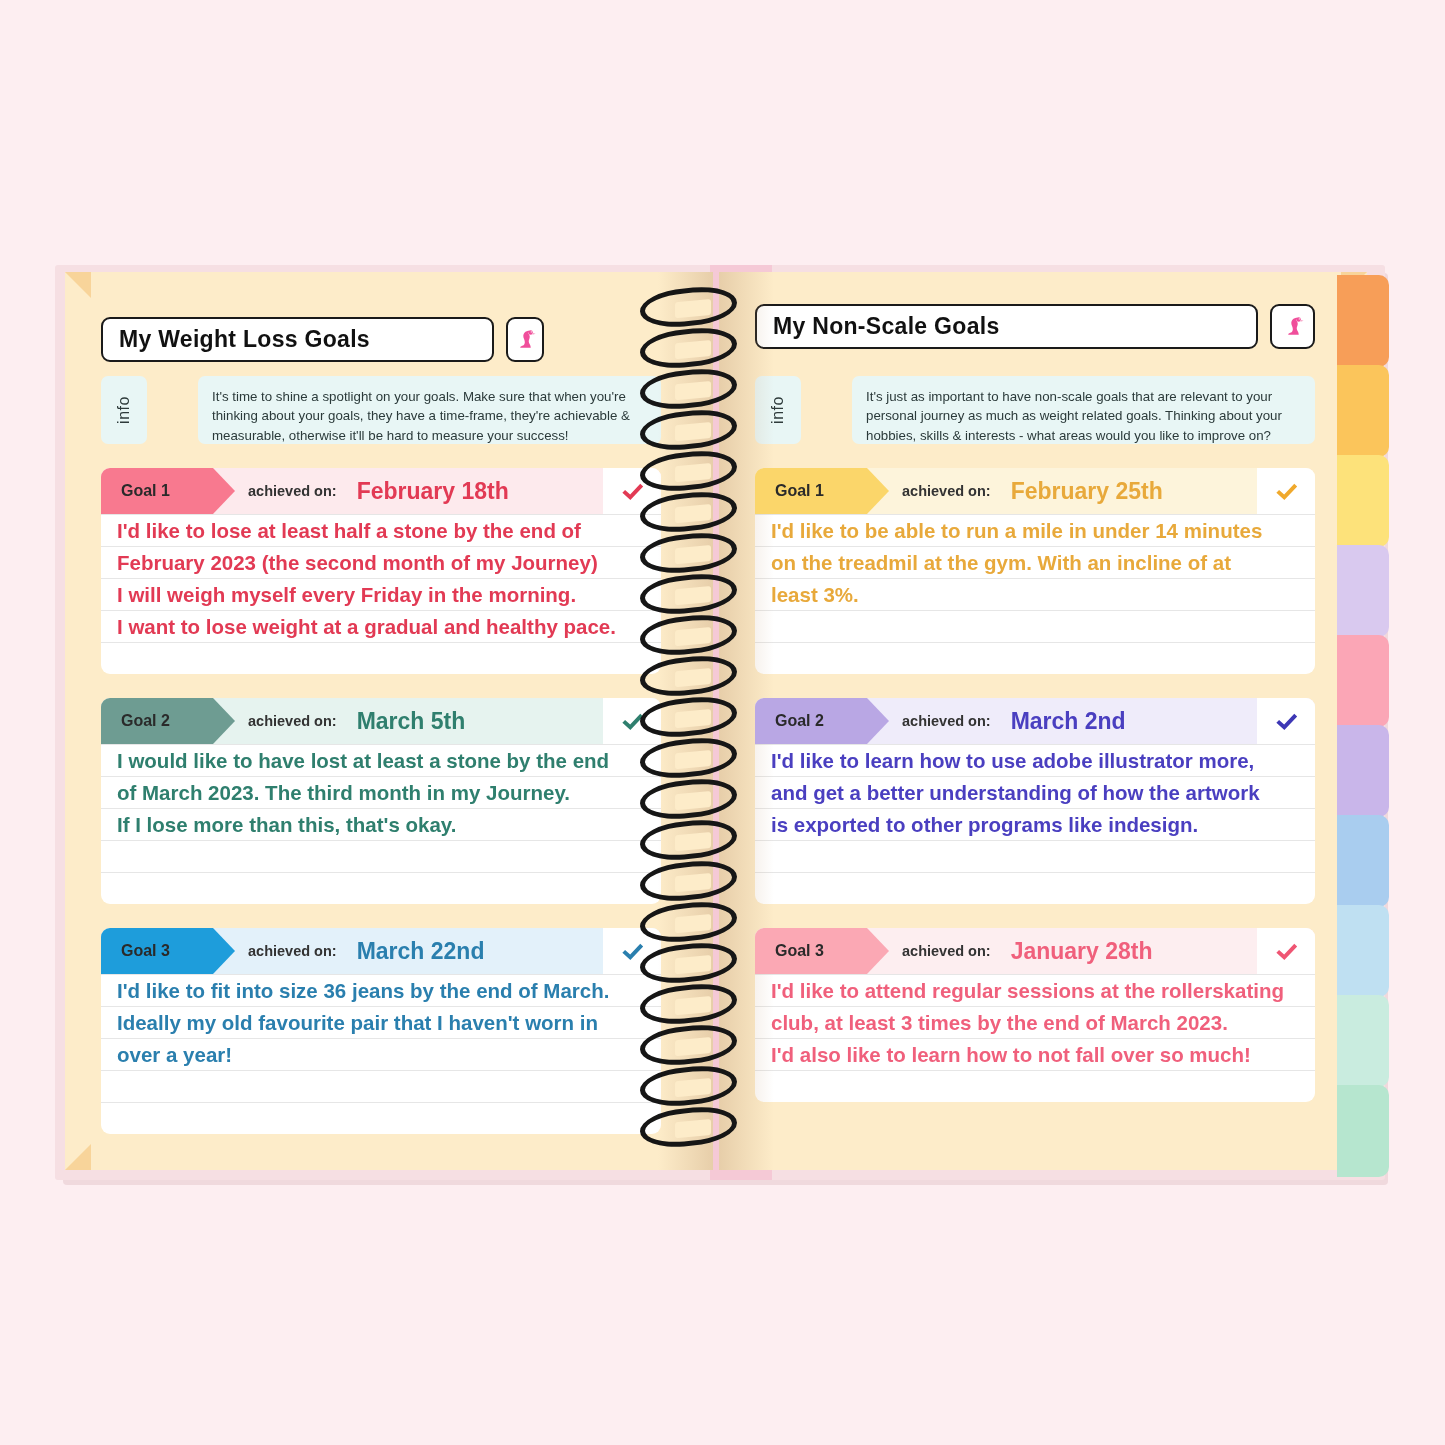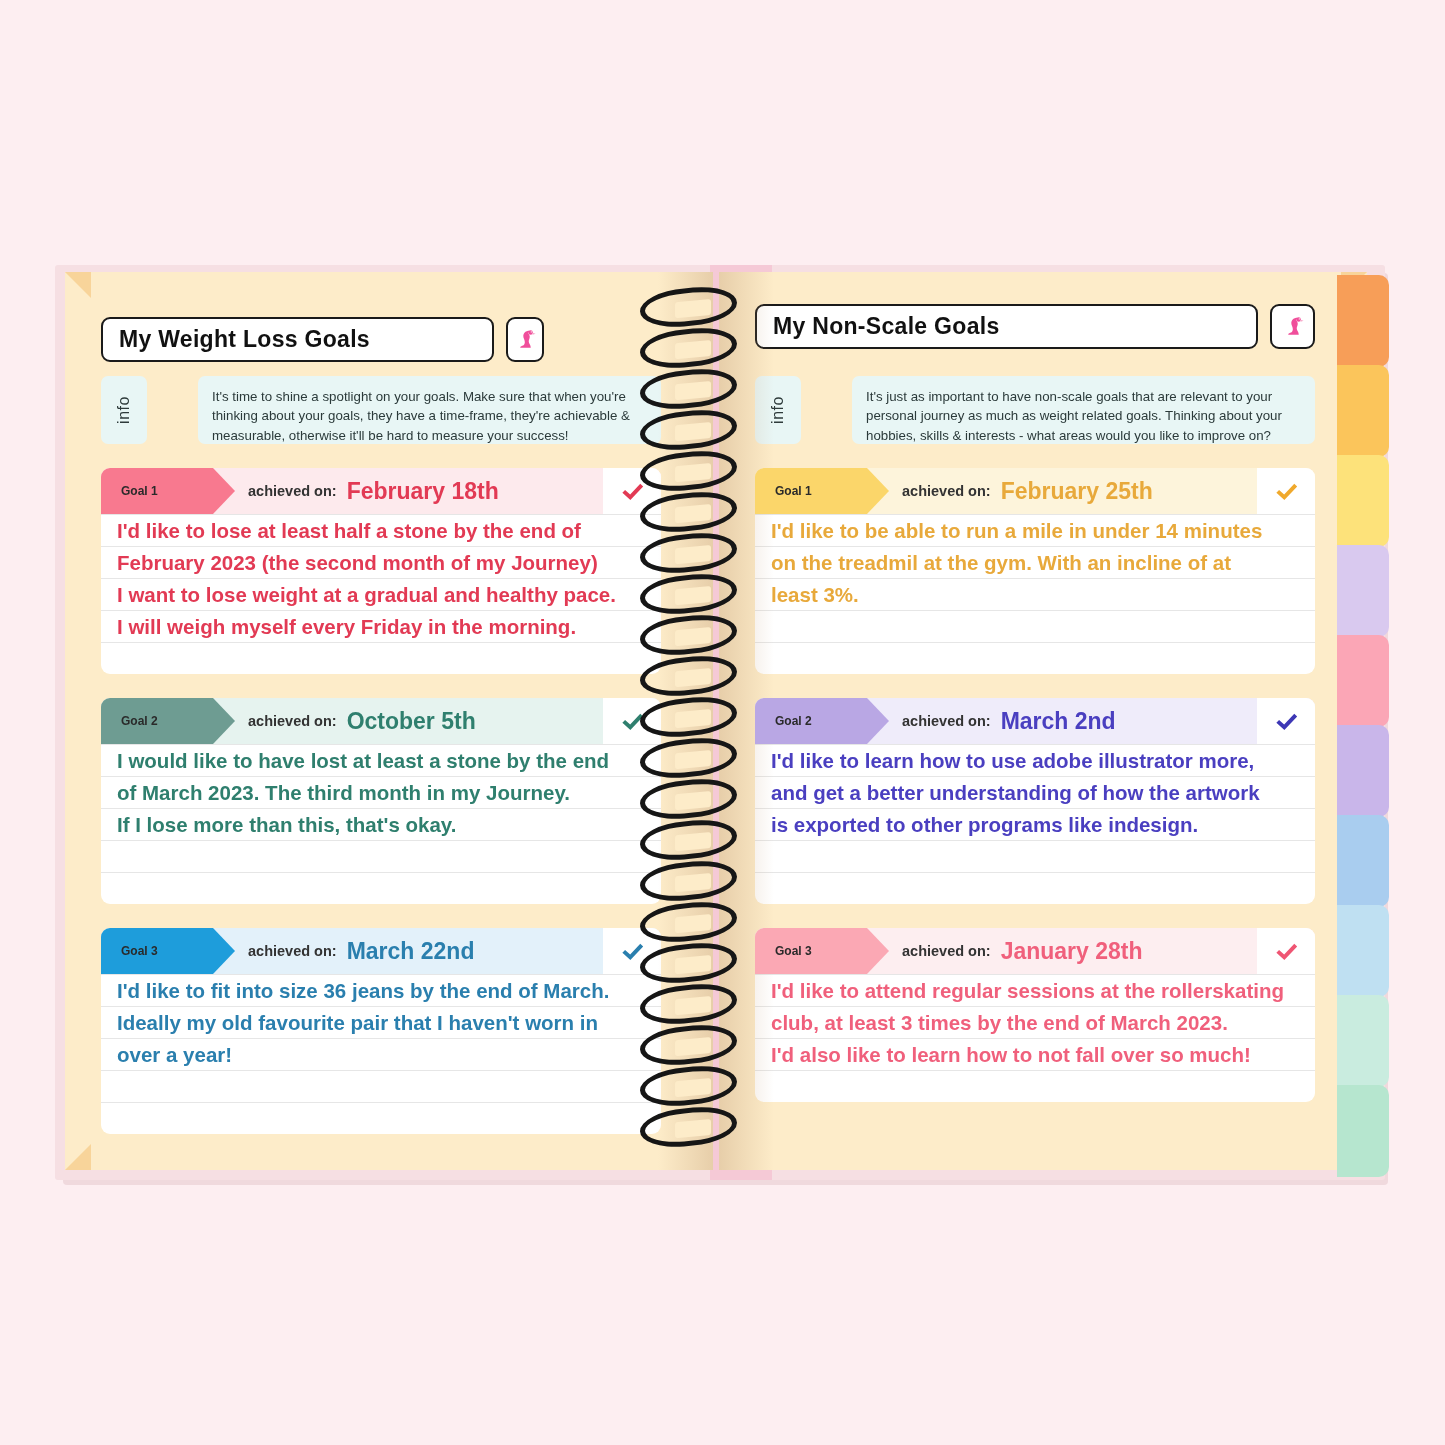--- a/index.html
+++ b/index.html
@@ -232,42 +232,42 @@
     align-items: center;
   }
   .goal-flag {
     position: relative;
     height: 46px;
     width: 112px;
     display: flex;
     align-items: center;
     padding-left: 20px;
     box-sizing: border-box;
-    font-size: 12px;
+    font-size: 16px;
     font-weight: bold;
     color: #2a2a2a;
     z-index: 2;
   }
   .goal-flag::after {
     content: "";
     position: absolute;
     right: -22px;
     top: 0;
     width: 0; height: 0;
     border-style: solid;
     border-width: 23px 0 23px 22px;
   }
   .achieved-label {
     margin-left: 35px;
     font-size: 14.5px;
     color: #333;
     font-weight: bold;
   }
   .achieved-date {
-    margin-left: 10px;
+    margin-left: 20px;
     font-size: 23px;
     font-weight: bold;
     text-align: right;
   }
   .check-cell {
     position: absolute;
     right: 0;
     top: 0;
     width: 58px;
     height: 46px;
@@ -329,30 +329,30 @@
             <div class="achieved-date" style="color: rgb(226, 58, 84);">February 18th</div>
             <div class="check-cell" style="background: rgb(255, 255, 255);">
               <svg viewBox="0 0 24 24" aria-hidden="true">
                 <path d="M3 13.2l2.4-2.6 4.5 4 9-9.4 2.6 2.3-11.4 12z" fill="#e23a54"></path>
               </svg>
             </div>
           </div>
           <div class="goal-lines">
             <div class="goal-line" style="color: rgb(226, 58, 84);">I'd like to lose at least half a stone by the end of</div>
             <div class="goal-line" style="color: rgb(226, 58, 84);">February 2023 (the second month of my Journey)</div>
+            <div class="goal-line" style="color: rgb(226, 58, 84);">I will weigh myself every Friday in the morning.</div>
             <div class="goal-line" style="color: rgb(226, 58, 84);">I want to lose weight at a gradual and healthy pace.</div>
-            <div class="goal-line" style="color: rgb(226, 58, 84);">I will weigh myself every Friday in the morning.</div>
             <div class="goal-line" style="color: rgb(226, 58, 84);"></div>
           </div>
         </div>
         <div class="goal-card" style="left: 36px; top: 426px; width: 560px;">
           <div class="goal-head" style="background: rgb(230, 243, 239);">
             <div class="goal-flag flagtip-left-1" style="background: rgb(110, 156, 146);">Goal 2</div>
             <div class="achieved-label">achieved on:</div>
-            <div class="achieved-date" style="color: rgb(47, 127, 110);">October 5th</div>
+            <div class="achieved-date" style="color: rgb(47, 127, 110);">March 5th</div>
             <div class="check-cell" style="background: rgb(255, 255, 255);">
               <svg viewBox="0 0 24 24" aria-hidden="true">
                 <path d="M3 13.2l2.4-2.6 4.5 4 9-9.4 2.6 2.3-11.4 12z" fill="#2f7f6e"></path>
               </svg>
             </div>
           </div>
           <div class="goal-lines">
             <div class="goal-line" style="color: rgb(47, 127, 110);">I would like to have lost at least a stone by the end</div>
             <div class="goal-line" style="color: rgb(47, 127, 110);">of March 2023. The third month in my Journey.</div>
             <div class="goal-line" style="color: rgb(47, 127, 110);">If I lose more than this, that's okay.</div>

